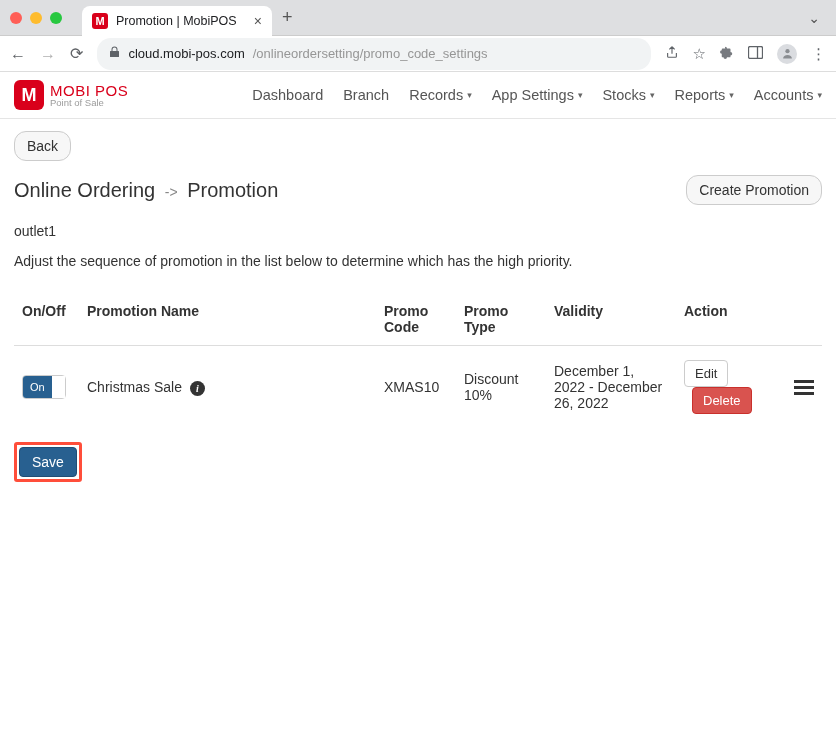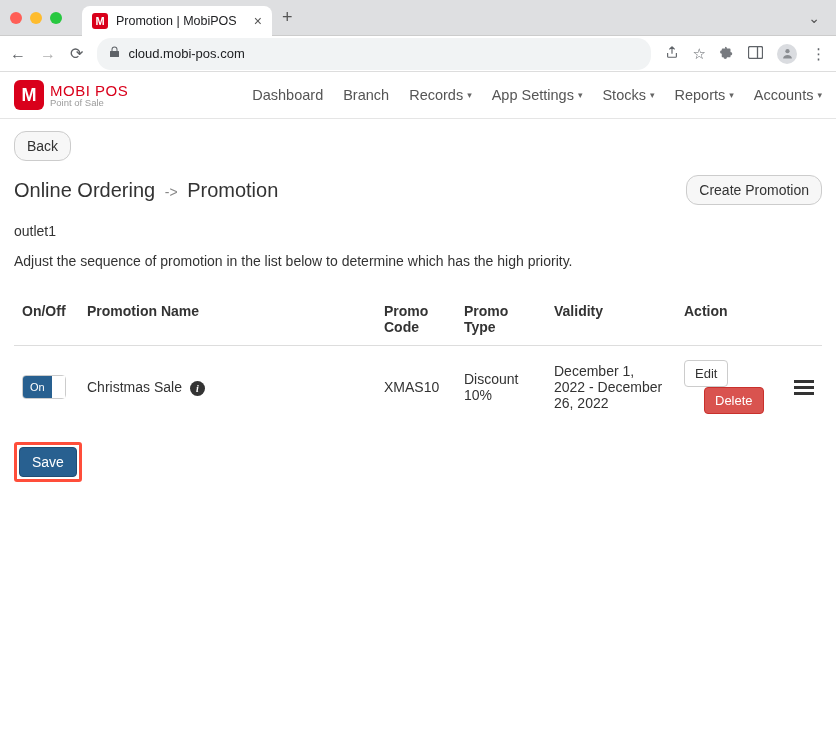--- a/index.html
+++ b/index.html
@@ -168,21 +168,21 @@
     background:#333; color:#fff; font-size:10px; font-weight:bold;
     text-align:center; line-height:15px; margin-left:4px;
     font-style: italic; font-family: Georgia, serif;
   }
   .btn-edit {
     padding:5px 10px; border:1px solid #ccc; background:#fff; border-radius:4px;
     font-size:13px; color:#333; cursor:pointer;
   }
   .btn-delete {
     padding:5px 10px; border:1px solid #c9302c; background:#d9534f; color:#fff;
-    border-radius:4px; font-size:13px; cursor:pointer; margin-left:20px;
+    border-radius:4px; font-size:13px; cursor:pointer; margin-left:8px;
   }
   .drag-handle { cursor:grab; display:flex; flex-direction:column; gap:3px; align-items:center; }
   .drag-handle .bar { width:20px; height:3px; background:#333; }
 
   .save-wrap { margin-top: 14px; display:inline-block; border:3px solid #ff4e3a; padding:2px; border-radius:3px; }
   .btn-save {
     padding:6px 12px; background:#286090; color:#fff; border:1px solid #204d74;
     border-radius:4px; font-size:14px; cursor:pointer;
   }
 </style>
@@ -209,20 +209,21 @@
   <span class="nav-icon">←</span>
   <span class="nav-icon dim">→</span>
   <span class="nav-icon">⟳</span>
   <div class="url-field">
     <span class="lock-icon">
       <svg width="11" height="12" viewBox="0 0 11 12">
           <path fill="#5f6368" d="M8.5 5V3.5a3 3 0 10-6 0V5H1.5A.5.5 0 001 5.5v5a.5.5 0 00.5.5h8a.5.5 0 00.5-.5v-5A.5.5 0 009.5 5h-1zM3.5 3.5a2 2 0 114 0V5h-4V3.5z"></path>
         </svg>
     </span>
     <span class="url-host">cloud.mobi-pos.com</span>
+      <span class="url-path">/onlineordersetting/promo_code_settings</span>
   </div>
   <div class="right-icons">
     <span class="ic">
       <svg width="14" height="14" viewBox="0 0 16 16">
           <path fill="none" stroke="#5f6368" stroke-width="1.3" d="M8 10V2m0 0L5 5m3-3l3 3M3 9v4a1 1 0 001 1h8a1 1 0 001-1V9"></path>
         </svg>
     </span>
     <span class="ic">☆</span>
     <span class="ic">
       <svg width="14" height="14" viewBox="0 0 16 16">

